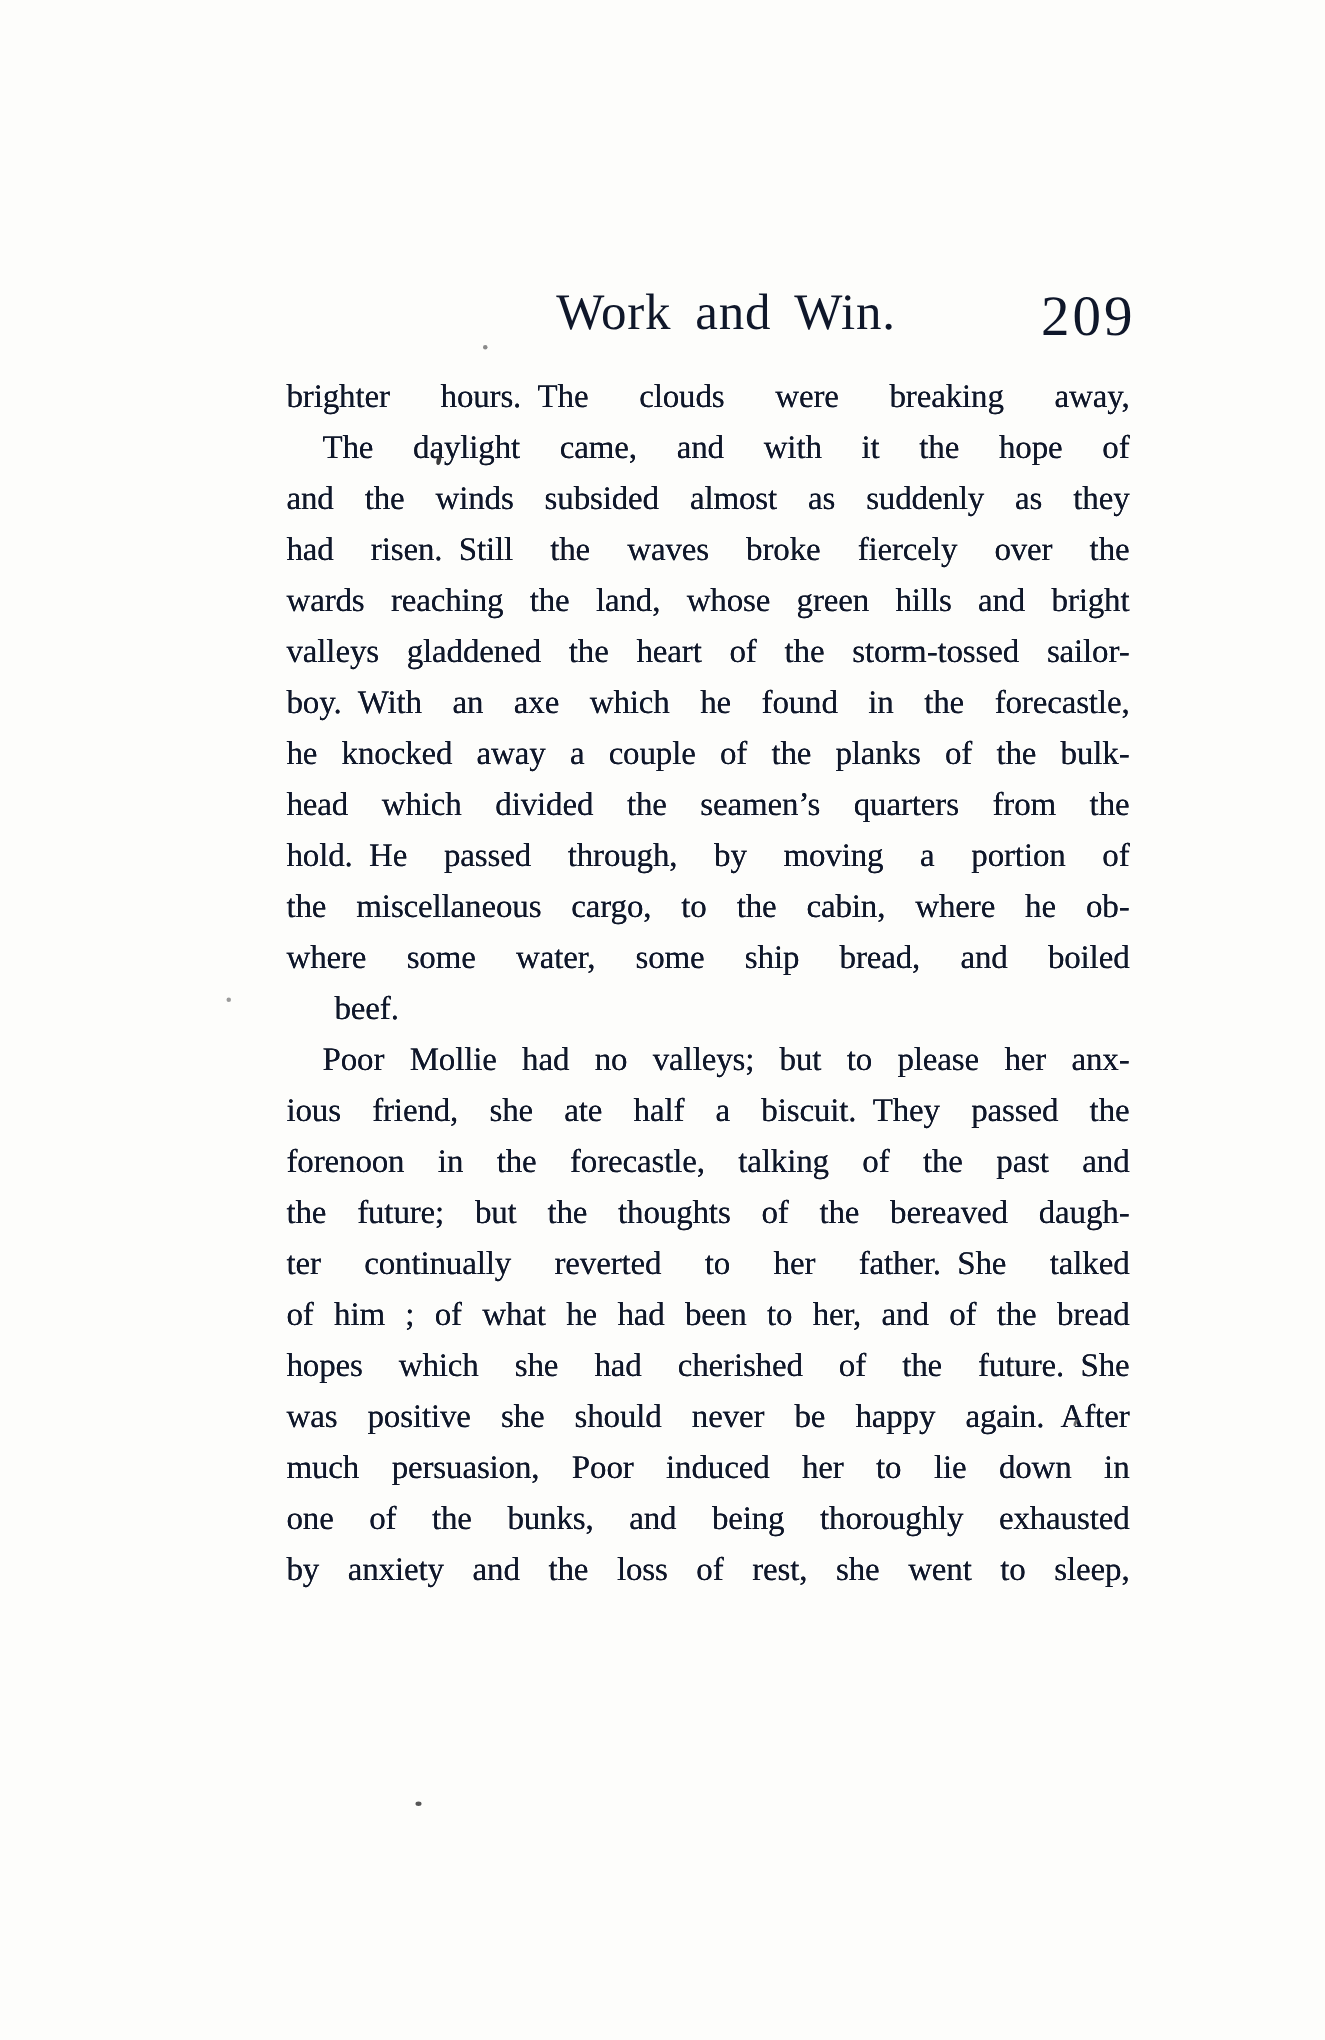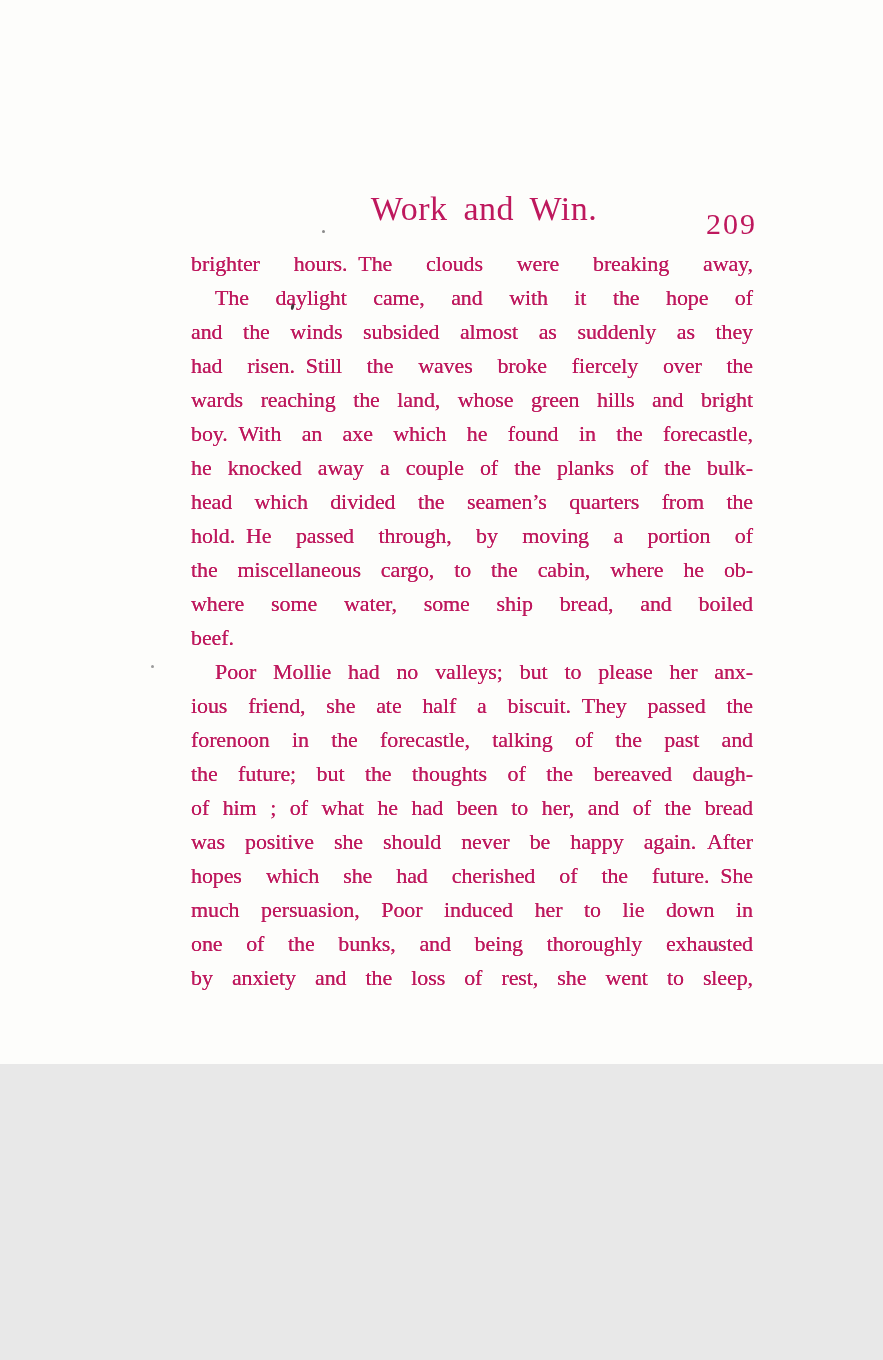--- a/index.html
+++ b/index.html
@@ -1,22 +1,22 @@
 <!DOCTYPE html>
 <html><head>
 <meta charset="utf-8">
 <style>
   * { margin: 0; padding: 0; box-sizing: border-box; }
   html, body { background: #e8e8e8; }
   .page {
     position: relative;
     width: 883px;
-    height: 1064px;
+    height: 1360px;
     background: #fdfdfb;
-    color: #be185d;
+    color: #0f172a;
     font-family: "Liberation Serif", "DejaVu Serif", serif;
     overflow: hidden;
     margin: 0 auto;
   }
   
   .running-head {
     position: absolute;
     left: 191px;
     top: 192px;
     width: 562px;
@@ -29,22 +29,22 @@
     top: 0;
     font-size: 34px;
     line-height: 34px;
     letter-spacing: 0.5px;
     word-spacing: 7px;
     white-space: nowrap;
   }
   .folio {
     position: absolute;
     right: -4px;
-    top: 17px;
-    font-size: 30px;
+    top: 4px;
+    font-size: 38px;
     line-height: 30px;
     letter-spacing: 2px;
   }
   
   .text-block {
     position: absolute;
     left: 191px;
     top: 247px;
     width: 562px;
     font-size: 22px;
@@ -57,20 +57,21 @@
     text-align: justify;
     text-align-last: justify;
     text-justify: inter-word;
     white-space: nowrap;
     overflow: visible;
   }
   .line.indent { text-indent: 24px; }
   .line.last {
     text-align: left;
     text-align-last: left;
+    margin-left: 32px;
   }
   
   .speck {
     position: absolute;
     border-radius: 50%;
   }
   .speck.a { left: 322px; top: 230px; width: 3px; height: 3px; background: #8a8a8a; }
   .speck.b { left: 291px; top: 304px; width: 3px; height: 6px; background: #3a3a3a; border-radius: 40% 40% 60% 60%; transform: rotate(12deg); }
   .speck.c { left: 151px; top: 665px; width: 3px; height: 3px; background: #9b9b9b; }
   .speck.d { left: 277px; top: 1201px; width: 4px; height: 3px; background: #565656; }
@@ -87,37 +88,39 @@
   </header>
 
   <main class="text-block">
 
     <div class="para">
       <div class="line">brighter hours. The clouds were breaking away,</div>
       <div class="line indent">The daylight came, and with it the hope of</div>
       <div class="line">and the winds subsided almost as suddenly as they</div>
       <div class="line">had risen. Still the waves broke fiercely over the</div>
       <div class="line">wards reaching the land, whose green hills and bright</div>
+      <div class="line">valleys gladdened the heart of the storm-tossed sailor-</div>
       <div class="line">boy. With an axe which he found in the forecastle,</div>
       <div class="line">he knocked away a couple of the planks of the bulk-</div>
       <div class="line">head which divided the seamen’s quarters from the</div>
       <div class="line">hold. He passed through, by moving a portion of</div>
       <div class="line">the miscellaneous cargo, to the cabin, where he ob-</div>
       <div class="line">where some water, some ship bread, and boiled</div>
       <div class="line last">beef.</div>
     </div>
 
     <div class="para">
       <div class="line indent">Poor Mollie had no valleys; but to please her anx-</div>
       <div class="line">ious friend, she ate half a biscuit. They passed the</div>
       <div class="line">forenoon in the forecastle, talking of the past and</div>
       <div class="line">the future; but the thoughts of the bereaved daugh-</div>
+      <div class="line">ter continually reverted to her father. She talked</div>
       <div class="line">of him ; of what he had been to her, and of the bread</div>
+      <div class="line">hopes which she had cherished of the future. She</div>
       <div class="line">was positive she should never be happy again. After</div>
-      <div class="line">hopes which she had cherished of the future. She</div>
       <div class="line">much persuasion, Poor induced her to lie down in</div>
       <div class="line">one of the bunks, and being thoroughly exhausted</div>
       <div class="line">by anxiety and the loss of rest, she went to sleep,</div>
     </div>
 
   </main>
 
   <div class="speck a"></div>
   <div class="speck b"></div>
   <div class="speck c"></div>

